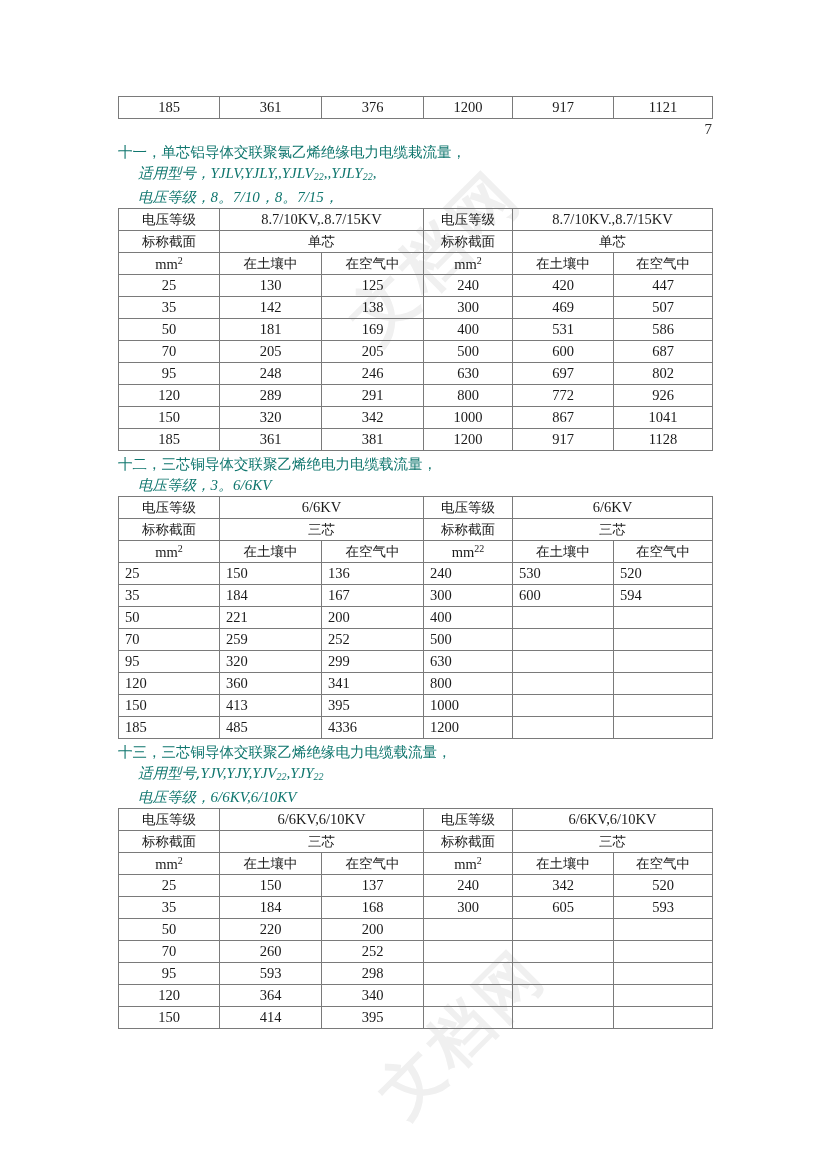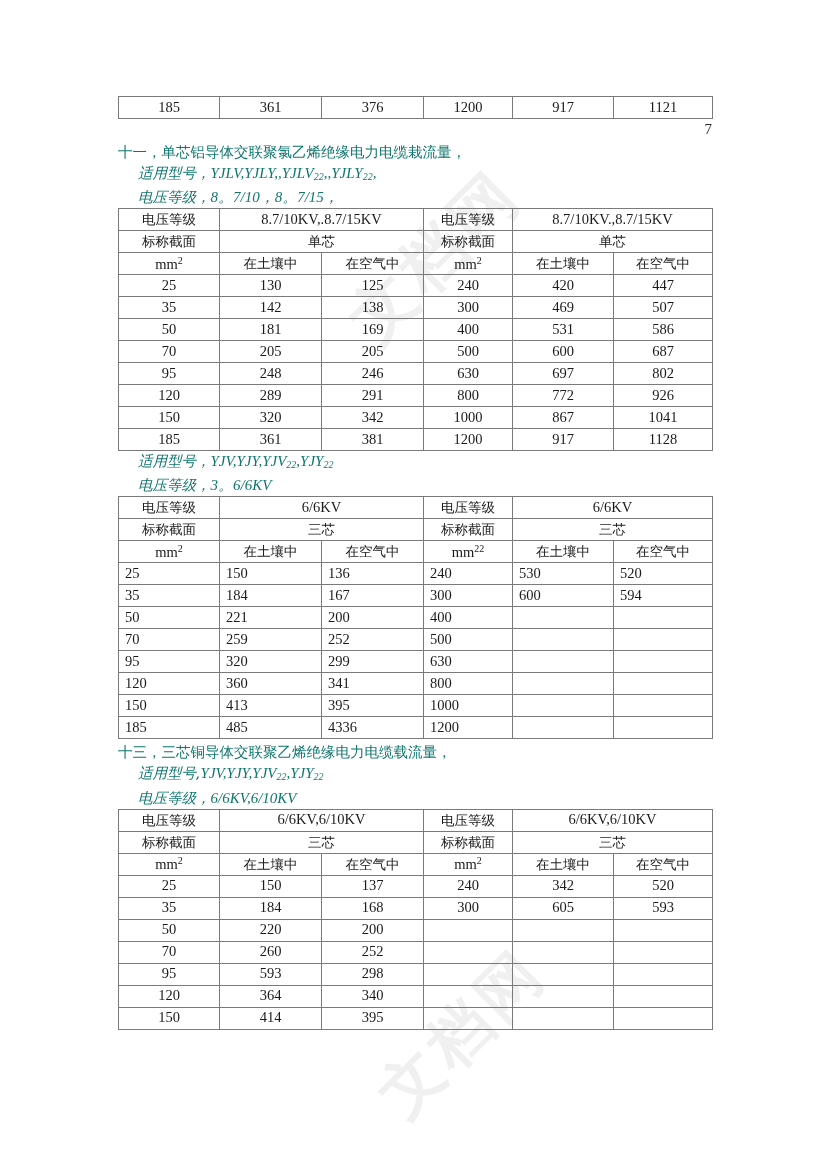--- a/index.html
+++ b/index.html
@@ -250,21 +250,21 @@
                 <td class="">361</td>
                 <td class="">381</td>
                 <td class="">1200</td>
                 <td class="">917</td>
                 <td class="">1128</td>
               </tr>
             </tbody>
           </table>
         </div>
         <div class="blk">
-          <div class="para ind1">适用型号，<span class="lat">YJV,YJY,YJV<sub>22</sub>,YJY<sub>22</sub></span></div>
+          <div class="para sec-title">十二，三芯铜导体交联聚乙烯绝电力电缆载流量，</div>
           <div class="para ind1">电压等级，<span class="lat">3。6/6KV</span></div>
           <table class="cable">
             <colgroup>
               <col class="c0">
               <col class="c1">
               <col class="c2">
               <col class="c3">
               <col class="c4">
               <col class="c5">
             </colgroup>

